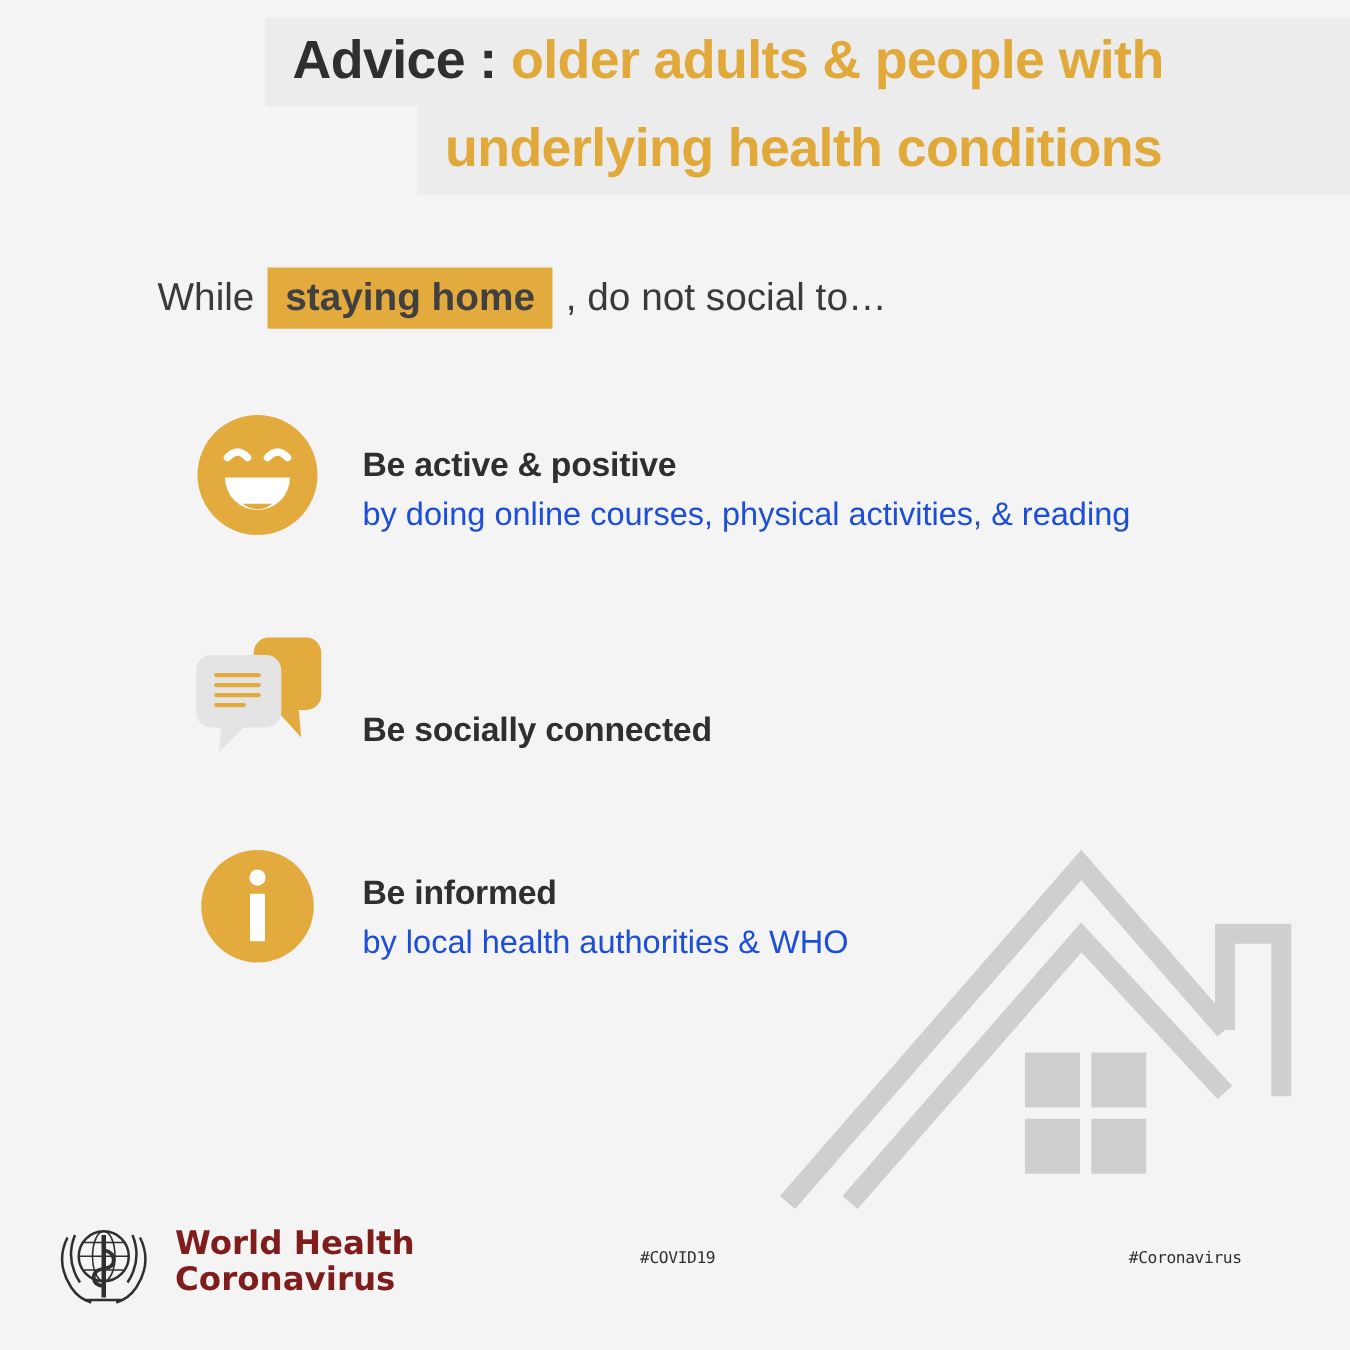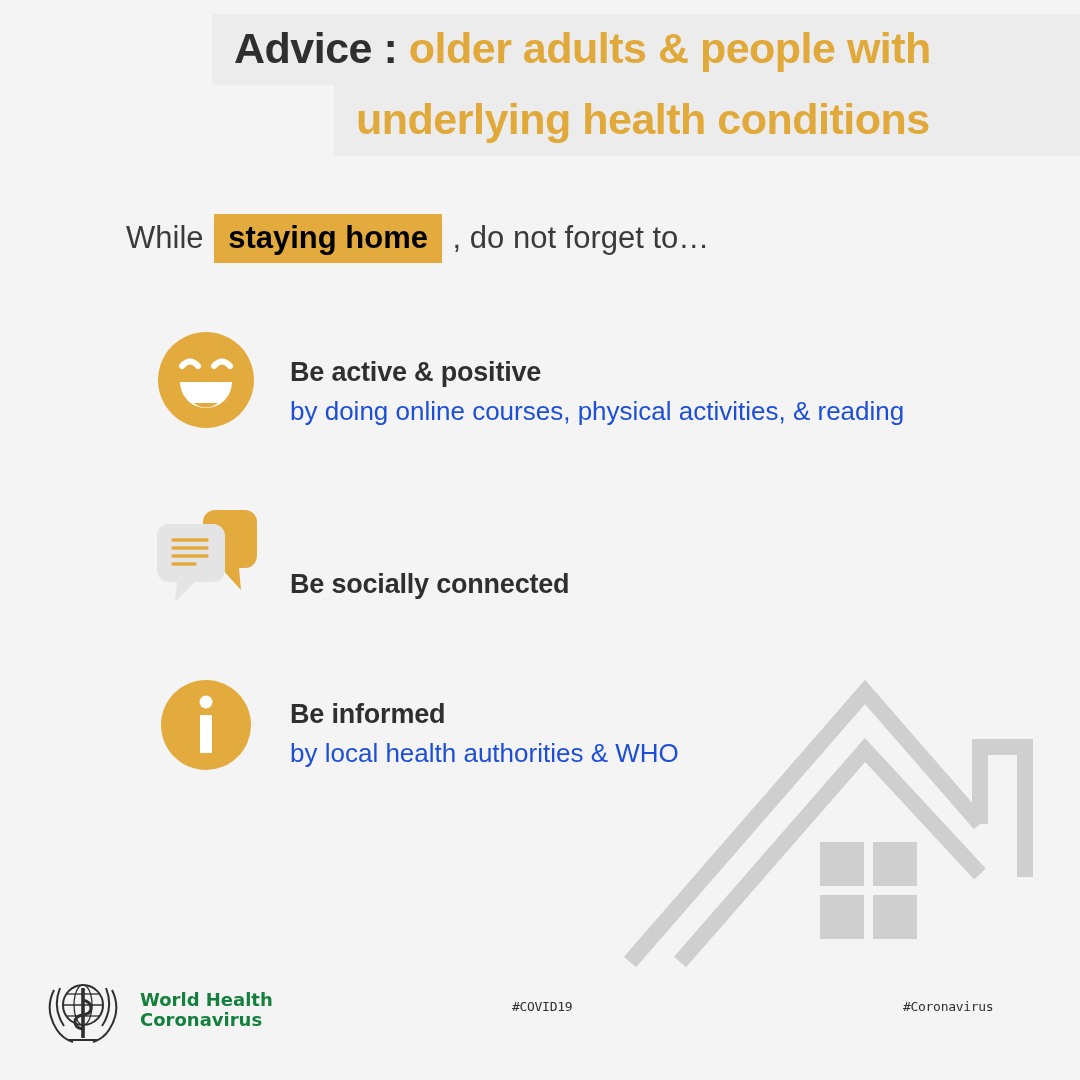--- a/index.html
+++ b/index.html
@@ -63,21 +63,21 @@
     position: absolute;
     top: 220px;
     left: 126px;
     font-size: 31px;
     color: #3a3a3a;
     z-index: 2;
     white-space: nowrap;
   }
   .subhead .hl {
     background: #e3aa3d;
-    color: #000000;
+    color: #404040;
     font-weight: bold;
     padding: 6px 14px 8px 14px;
     margin: 0 2px;
   }
 
   
   .advice-list {
     position: absolute;
     top: 330px;
     left: 150px;
@@ -131,23 +131,23 @@
     position: absolute;
     left: 40px;
     bottom: 4px;
     display: flex;
     align-items: center;
   }
   .who-name {
     margin-left: 14px;
     font-family: "DejaVu Sans", sans-serif;
     font-weight: bold;
-    font-size: 18px;
+    font-size: 26px;
     line-height: 1.12;
-    color: #15803d;
+    color: #7f1d1d;
   }
   .hashtag {
     position: absolute;
     bottom: 36px;
     font-family: "DejaVu Sans Mono", monospace;
     font-size: 13px;
     color: #2f2f2f;
     letter-spacing: -0.3px;
   }
   .hashtag.h1 { left: 512px; }
@@ -175,21 +175,21 @@
     <span class="t-dark">Advice</span><span class="t-sep"> : </span><span class="t-gold">older adults &amp; people with</span>
   </div>
   <div class="title-line l2">
     <span class="t-gold">underlying health conditions</span>
   </div>
 </div>
 
 <div class="subhead">
   <span>While</span>
   <span class="hl">staying home</span>
-  <span>, do not forget to…</span>
+  <span>, do not social to…</span>
 </div>
 
 <div class="advice-list">
 
   <div class="advice-item item-1">
     <div class="advice-icon">
       <svg width="100" height="100" viewBox="0 0 100 100">
         <circle cx="50" cy="50" r="48" fill="#e3aa3d"></circle>
         <path d="M26 36 q8 -9 16 0" stroke="#ffffff" stroke-width="6" fill="none" stroke-linecap="round"></path>
         <path d="M58 36 q8 -9 16 0" stroke="#ffffff" stroke-width="6" fill="none" stroke-linecap="round"></path>

